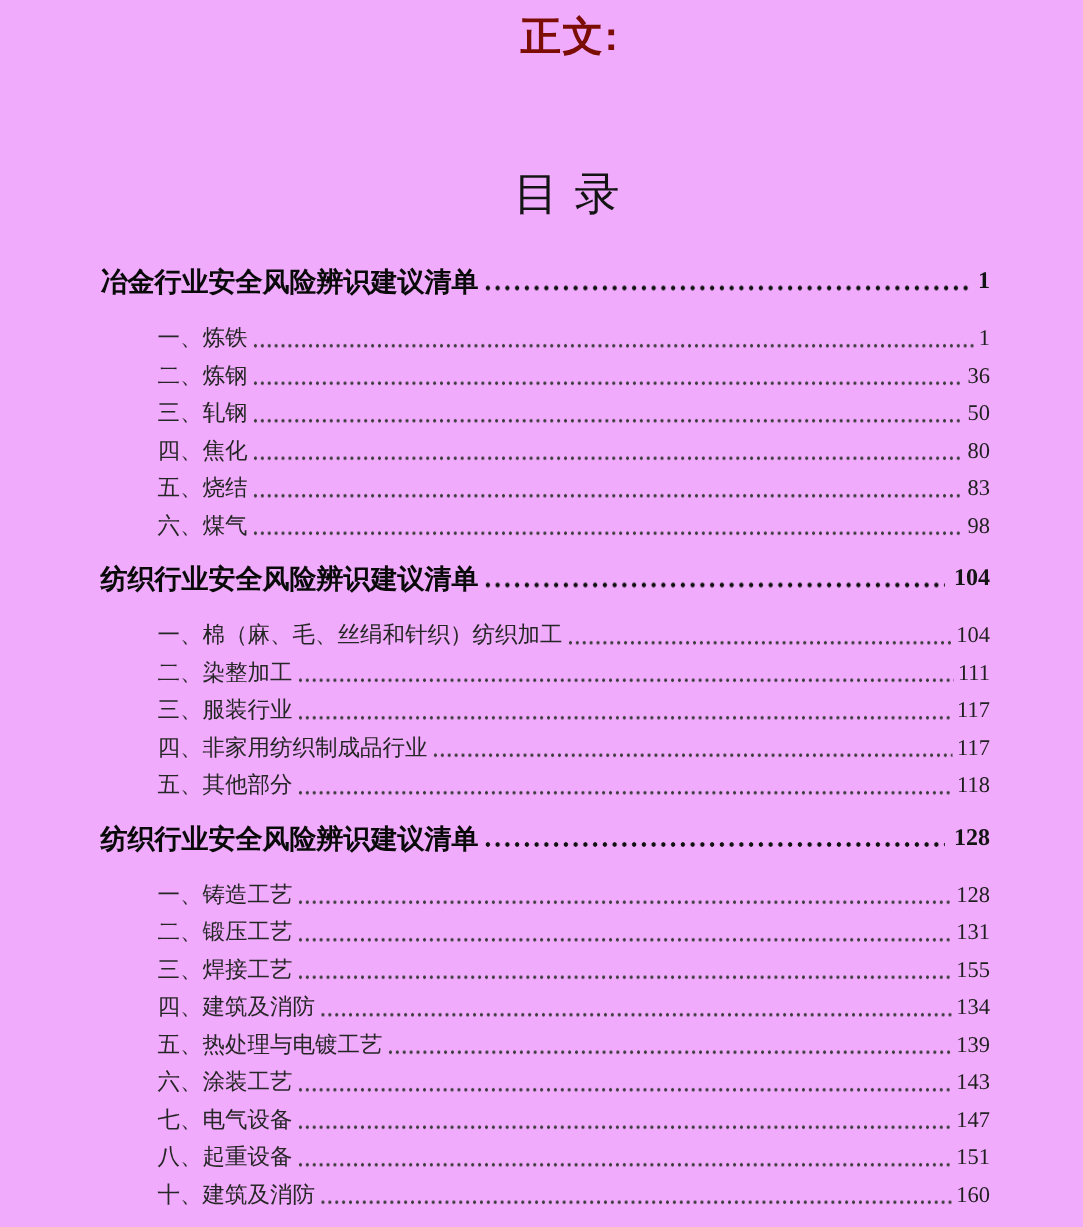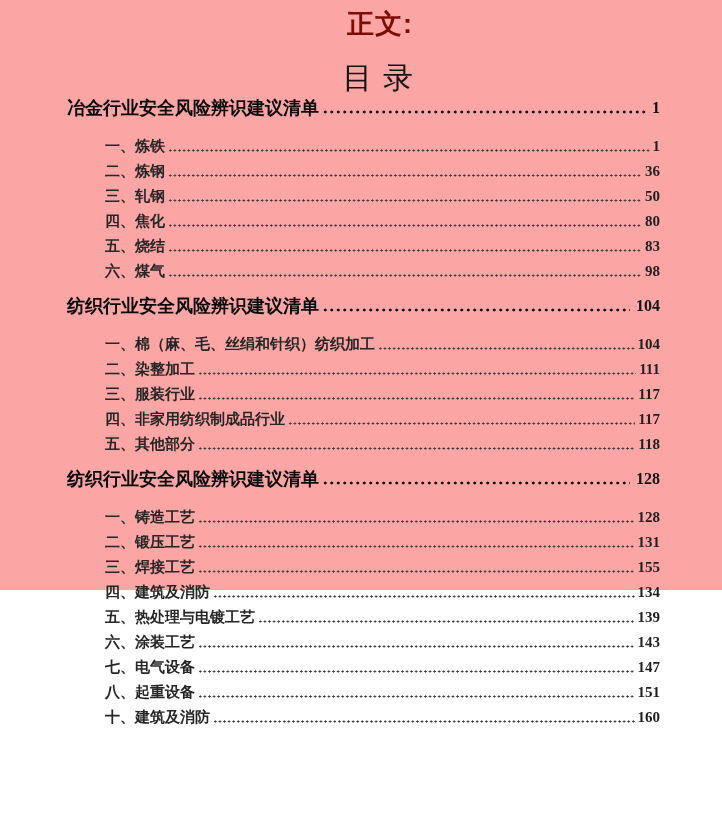--- a/index.html
+++ b/index.html
@@ -9,22 +9,22 @@
   }
   body {
     width: 722px;
     height: 818px;
     overflow: hidden;
     font-family: "Liberation Serif", serif;
     color: #1f1f1f;
   }
   .page {
     width: 722px;
-    height: 590px;
-    background: #fca5a5;
+    height: 818px;
+    background: #f0abfc;
     box-sizing: border-box;
   }
 
   
   .body-label-wrap {
     padding-top: 8px;
     text-align: center;
   }
   .body-label {
     position: relative;
@@ -33,37 +33,38 @@
     font-family: "Liberation Sans", "DejaVu Sans", sans-serif;
     font-weight: 700;
     font-size: 27px;
     line-height: 32px;
     color: #7b0d05;
     letter-spacing: 1px;
   }
 
   
   .toc-title-wrap {
-    margin-top: 20px;
+    margin-top: 72px;
     text-align: center;
   }
   .toc-title {
     position: relative;
     left: 22px;
     display: inline-block;
     font-family: "Liberation Serif", "DejaVu Serif", serif;
     font-weight: 400;
     font-size: 30px;
     line-height: 36px;
     color: #141414;
     letter-spacing: 0.35em;
   }
 
   
   .toc {
+    margin-top: 28px;
     padding: 0 62px 0 67px;
   }
   .toc-section:not(:first-child) {
     margin-top: 10px;
   }
 
   .toc-row {
     display: flex;
     align-items: stretch;
     cursor: pointer;
@@ -103,21 +104,21 @@
     font-weight: 700;
     color: #141414;
   }
 
   
   .item-row {
     height: 25px;
     line-height: 25px;
     padding-left: 38px;
     font-family: "Liberation Serif", "DejaVu Serif", serif;
-    font-weight: 700;
+    font-weight: 400;
     font-size: 15px;
     color: #262626;
     justify-content: center;
   }
   .item-row .leader {
     background-image: radial-gradient(circle, #3a3a3a 0.9px, rgba(0,0,0,0) 1.25px);
     background-size: 4.6px 5px;
     background-position: left 0 bottom 6px;
   }
   .item-row .entry-page {

